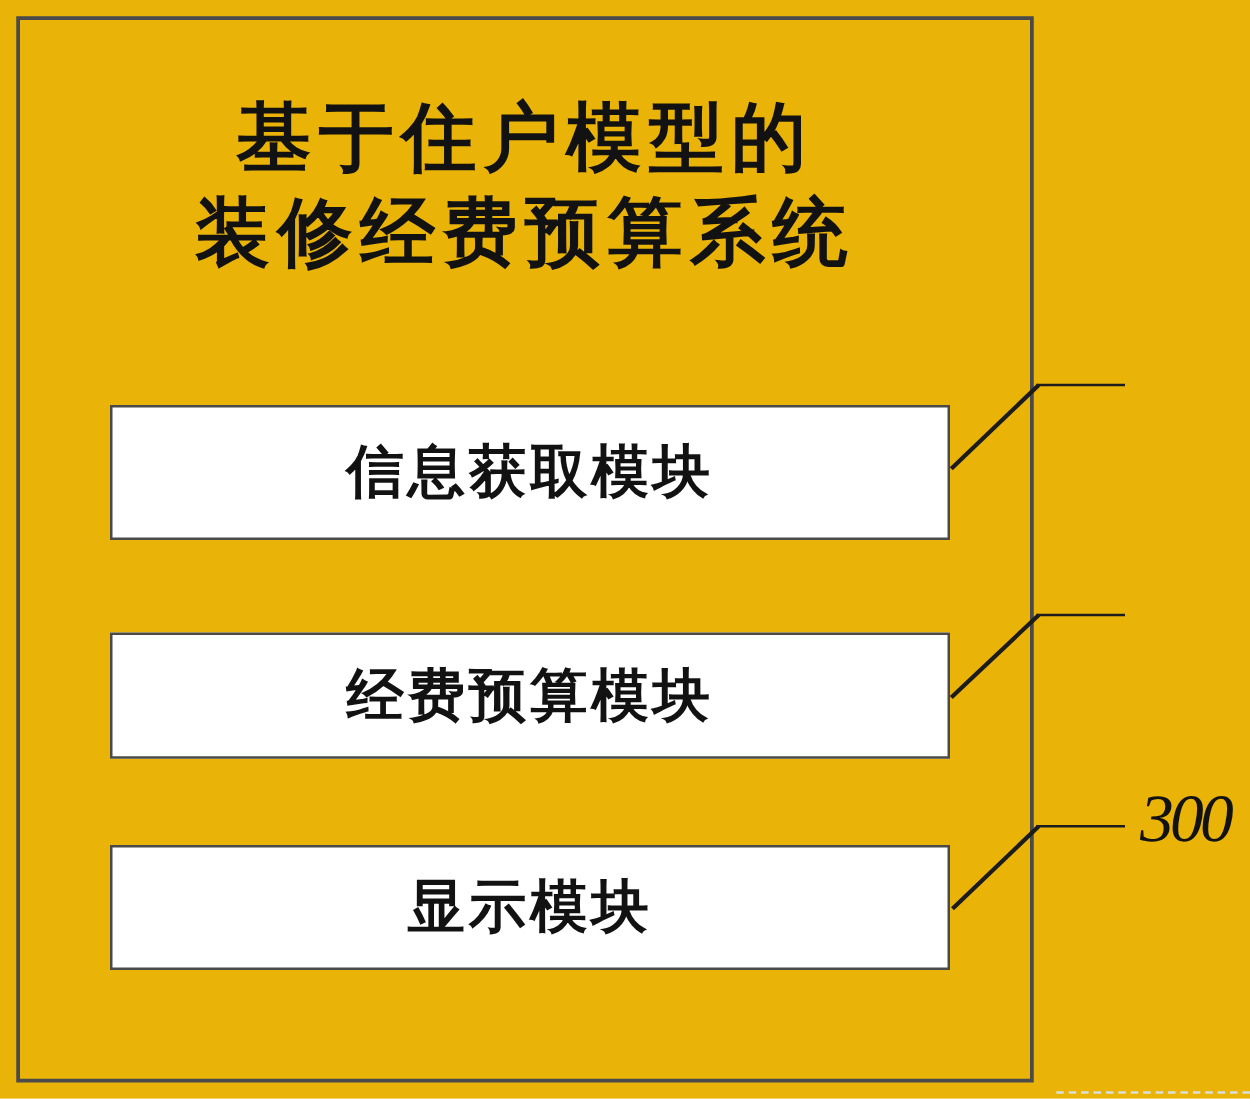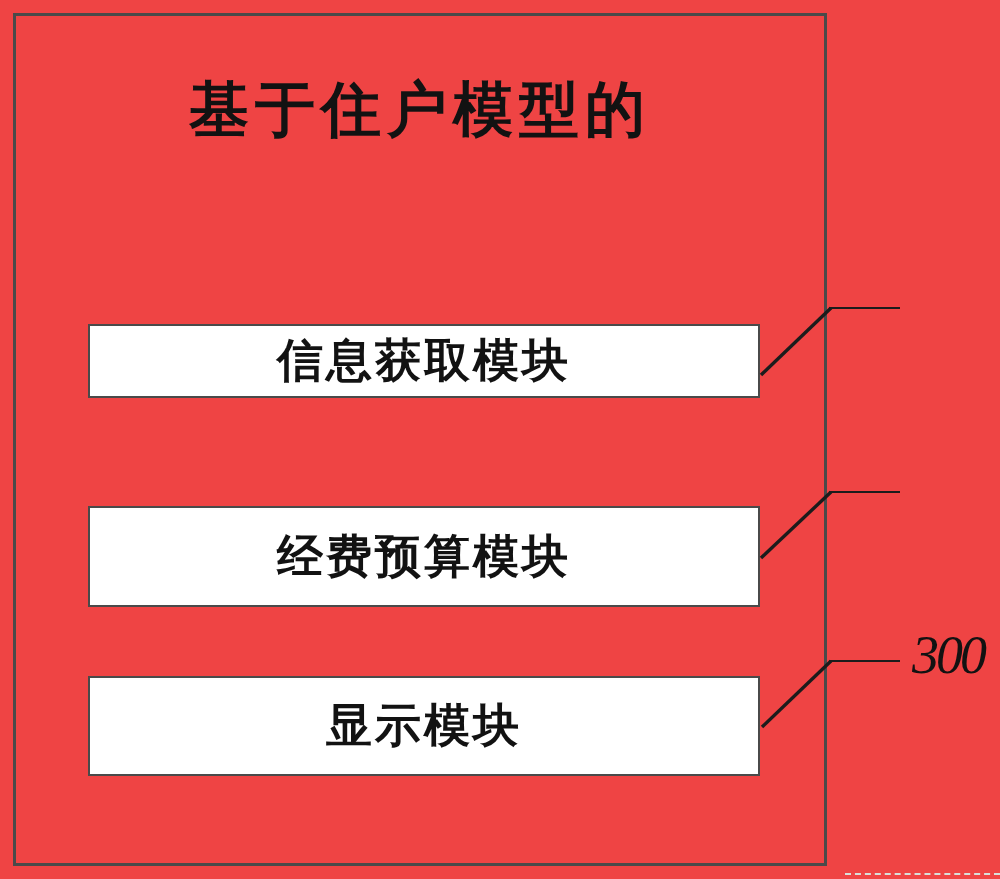--- a/index.html
+++ b/index.html
@@ -4,21 +4,21 @@
 <style>
   html, body {
     margin: 0;
     padding: 0;
     background: #ffffff;
   }
   .canvas {
     position: relative;
     width: 1000px;
     height: 879px;
-    background: #ef4444;
+    background: #eab308;
     overflow: hidden;
     font-family: "Liberation Serif", "DejaVu Serif", serif;
     color: #121212;
   }
   .outer-box {
     position: absolute;
     left: 13px;
     top: 13px;
     width: 814px;
     height: 853px;
@@ -46,21 +46,21 @@
     box-sizing: border-box;
     display: flex;
     align-items: center;
     justify-content: center;
     font-size: 46px;
     letter-spacing: 3px;
     font-weight: 600;
     color: #121212;
     background: #ffffff;
   }
-  .module-1 { top: 324px; height: 74px; }
+  .module-1 { top: 324px; height: 108px; }
   .module-2 { top: 506px; height: 101px; }
   .module-3 { top: 676px; height: 100px; }
   .leaders {
     position: absolute;
     left: 0;
     top: 0;
     width: 1000px;
     height: 879px;
     pointer-events: none;
   }
@@ -87,20 +87,21 @@
 </style>
 </head>
 <body>
 
 <div class="canvas">
 
   <div class="outer-box"></div>
 
   <div class="title">
     <div>基于住户模型的</div>
+    <div>装修经费预算系统</div>
   </div>
 
   <div class="module module-1">
     <span>信息获取模块</span>
   </div>
 
   <div class="module module-3">
     <span>显示模块</span>
   </div>
 

